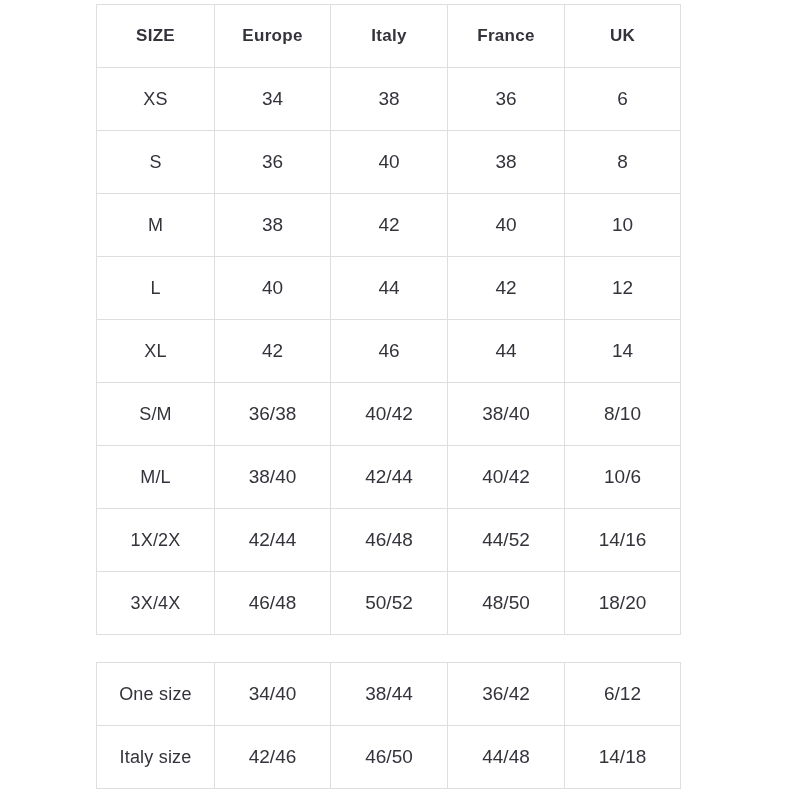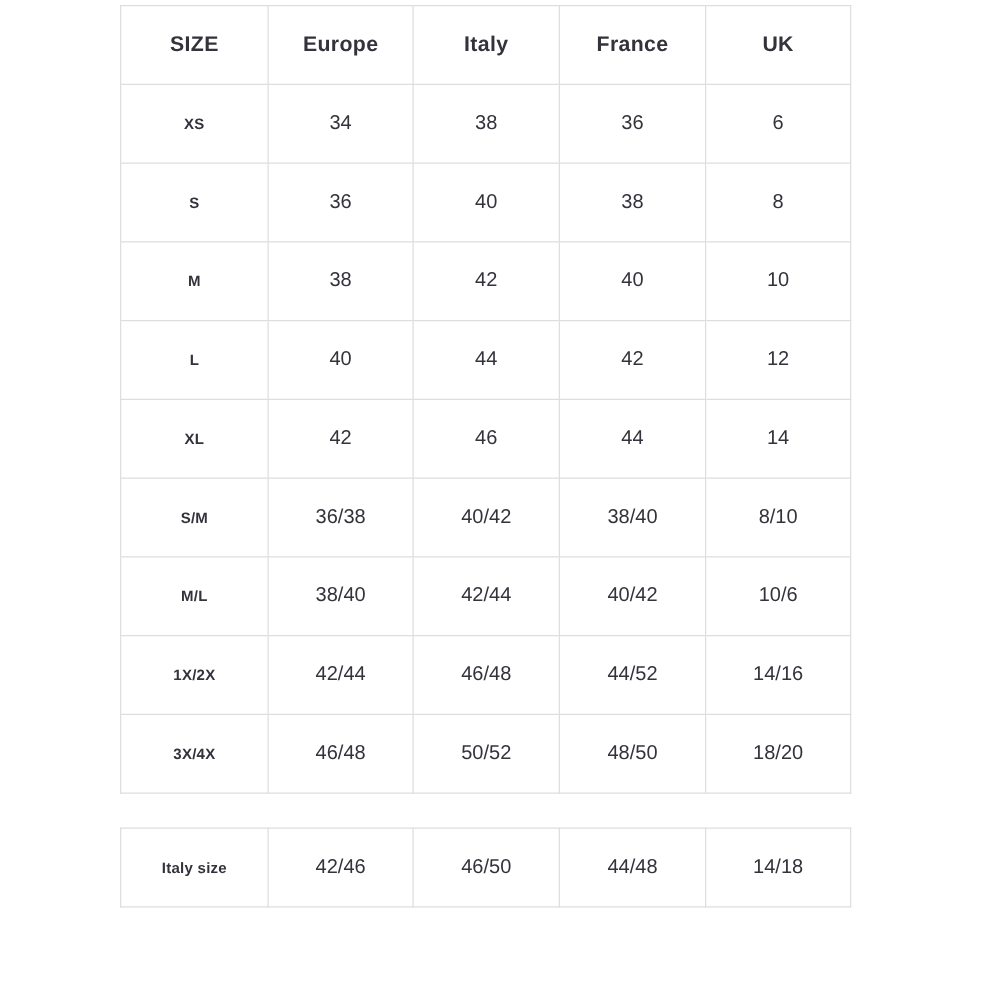--- a/index.html
+++ b/index.html
@@ -32,33 +32,33 @@
   table.size-table {
     border-collapse: collapse;
     width: 584px;
     table-layout: fixed;
   }
   table.size-table td, table.size-table th {
     border: 1px solid #dedee2;
     height: 62px;
     text-align: center;
     vertical-align: middle;
-    font-size: 16px;
+    font-size: 19px;
     font-weight: 400;
     color: #33333b;
     padding: 0;
   }
   table.size-table th {
     font-weight: 700;
     font-size: 17px;
     letter-spacing: 0.3px;
   }
   table.size-table td.rowhead {
-    font-weight: 700;
-    font-size: 12px;
+    font-weight: 400;
+    font-size: 18px;
     letter-spacing: 0.2px;
   }
   col.c0 { width: 118px; }
   col.c1 { width: 116px; }
   col.c2 { width: 117px; }
   col.c3 { width: 117px; }
   col.c4 { width: 116px; }
 </style>
 </head>
 <body>
@@ -155,20 +155,27 @@
     <table class="size-table">
       <colgroup>
         <col class="c0">
           <col class="c1">
           <col class="c2">
           <col class="c3">
           <col class="c4">
       </colgroup>
       <tbody>
         <tr>
+          <td class="rowhead">One size</td>
+          <td>34/40</td>
+          <td>38/44</td>
+          <td>36/42</td>
+          <td>6/12</td>
+        </tr>
+        <tr>
           <td class="rowhead">Italy size</td>
           <td>42/46</td>
           <td>46/50</td>
           <td>44/48</td>
           <td>14/18</td>
         </tr>
       </tbody>
     </table>
   </div>
 

